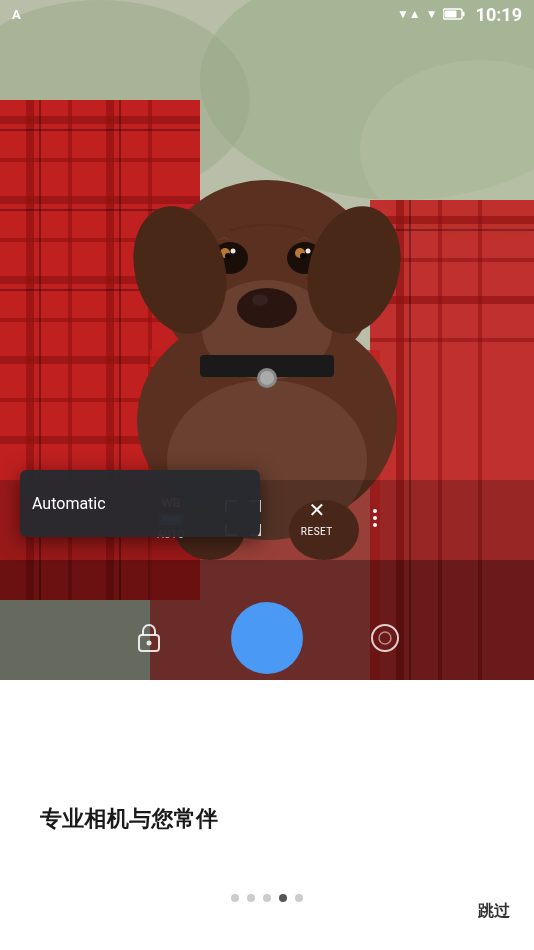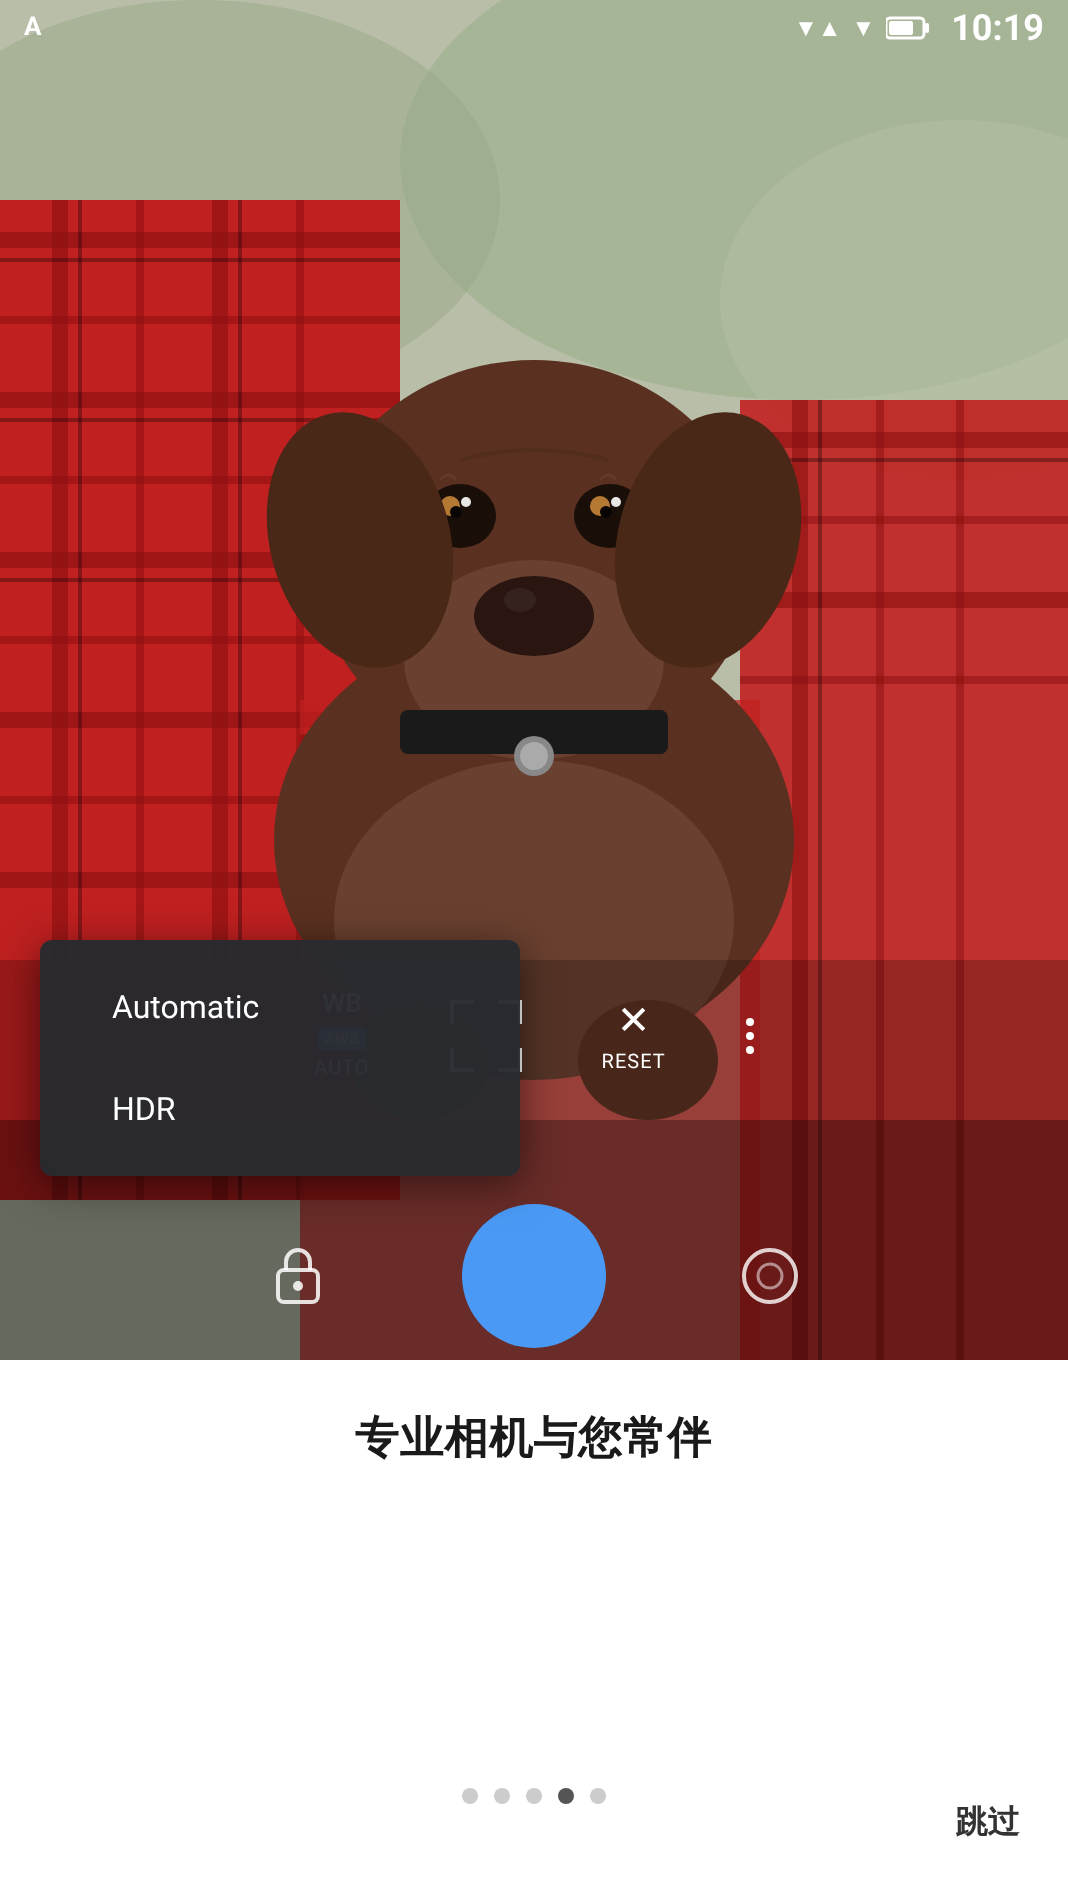--- a/index.html
+++ b/index.html
@@ -160,21 +160,21 @@
       border-radius: 6px;
       z-index: 50;
       padding: 8px 0;
       box-shadow: 0 4px 20px rgba(0,0,0,0.5);
     }
 
     .dropdown-item {
       display: flex;
       align-items: center;
       justify-content: space-between;
-      padding: 16px 36px;
+      padding: 16px 12px;
       cursor: pointer;
     }
 
     .dropdown-item-label {
       font-size: 16px;
       color: white;
     }
 
     .dropdown-item.active .dropdown-item-label {
       color: #4a9af5;
@@ -187,21 +187,21 @@
 
     
     .bottom-section {
       position: absolute;
       top: 680px;
       left: 0;
       right: 0;
       bottom: 0;
       background: white;
       display: flex;
-      flex-direction: column;
+      flex-direction: row;
       align-items: center;
       padding: 24px 40px 0;
     }
 
     .onboarding-title {
       font-size: 22px;
       font-weight: 600;
       color: #1a1a1a;
       text-align: center;
       margin-bottom: 16px;
@@ -525,23 +525,20 @@
         <circle cx="17" cy="17" r="13" fill="none" stroke="rgba(255,255,255,0.8)" stroke-width="2"></circle>
         <circle cx="17" cy="17" r="6" fill="none" stroke="rgba(255,255,255,0.5)" stroke-width="1.5"></circle>
       </svg>
     </div>
   </div>
 
   <div class="dropdown-menu">
     <div class="dropdown-item">
       <span class="dropdown-item-label">Automatic</span>
     </div>
-    <div class="dropdown-item">
-      <span class="dropdown-item-label">HDR</span>
-    </div>
   </div>
 </div>
 
 <div class="bottom-section">
   <div class="onboarding-title">专业相机与您常伴</div>
 </div>
 
 <div class="dots-row">
   <div class="dot"></div>
   <div class="dot"></div>

